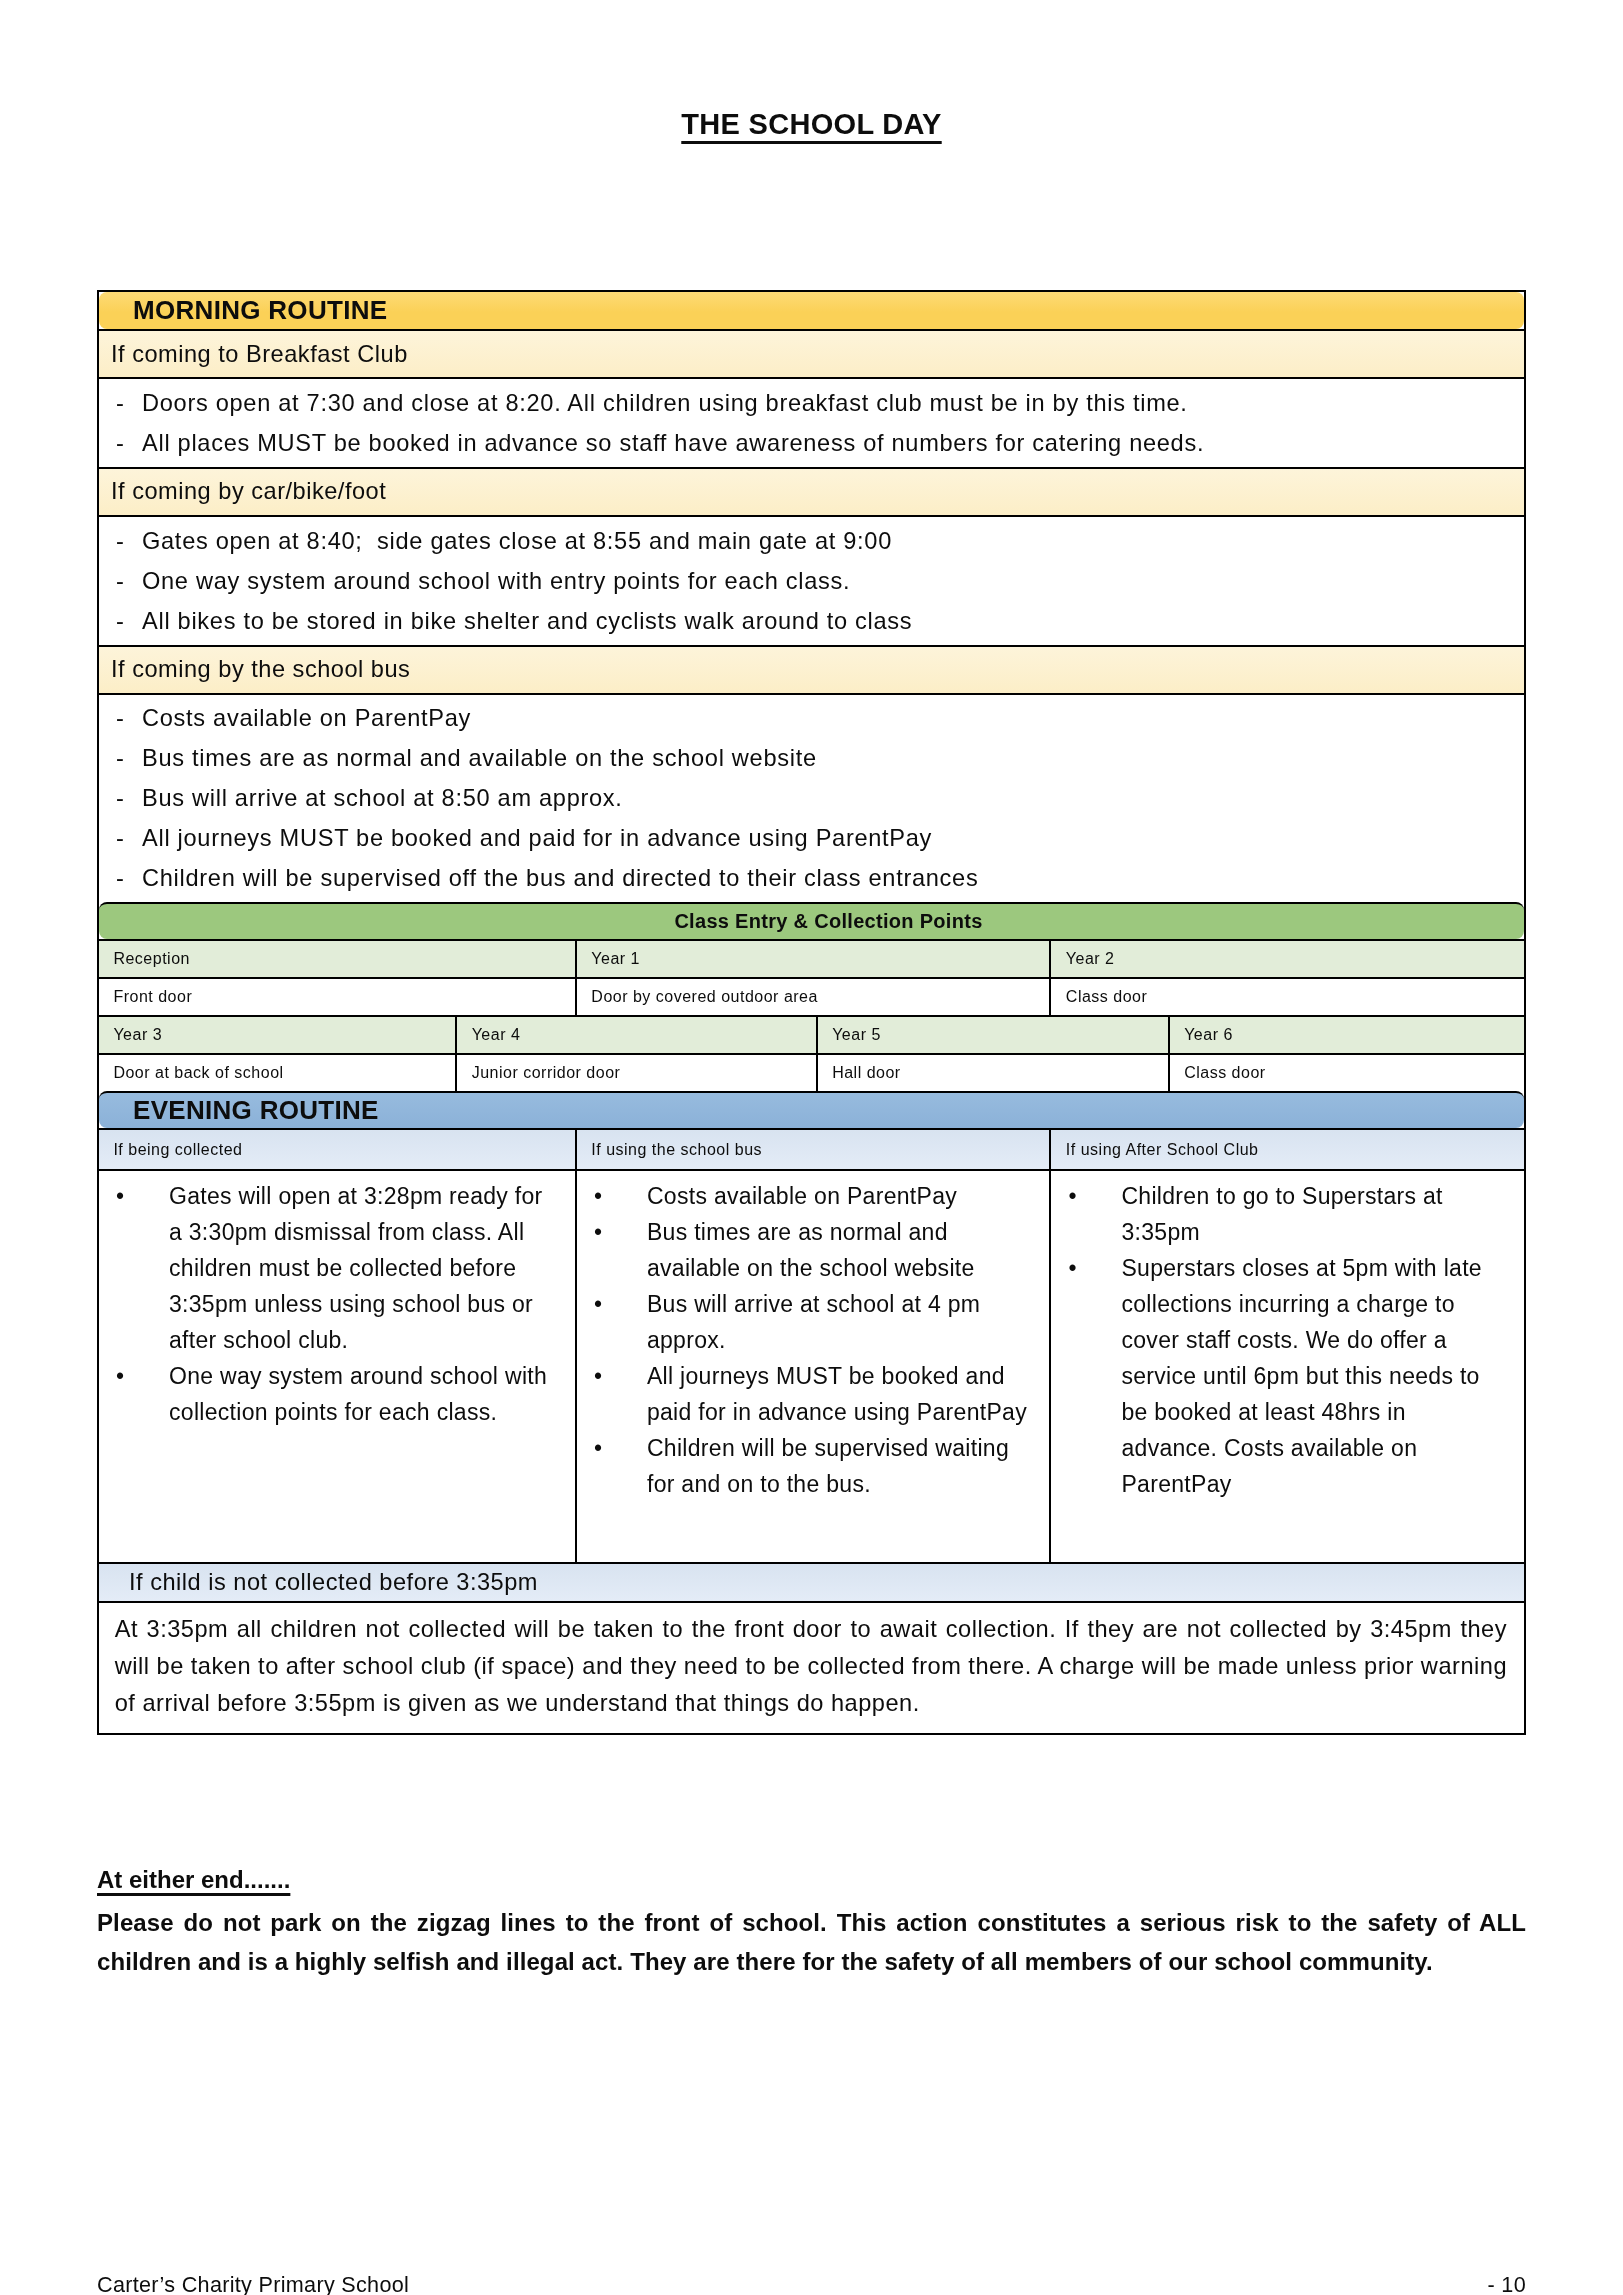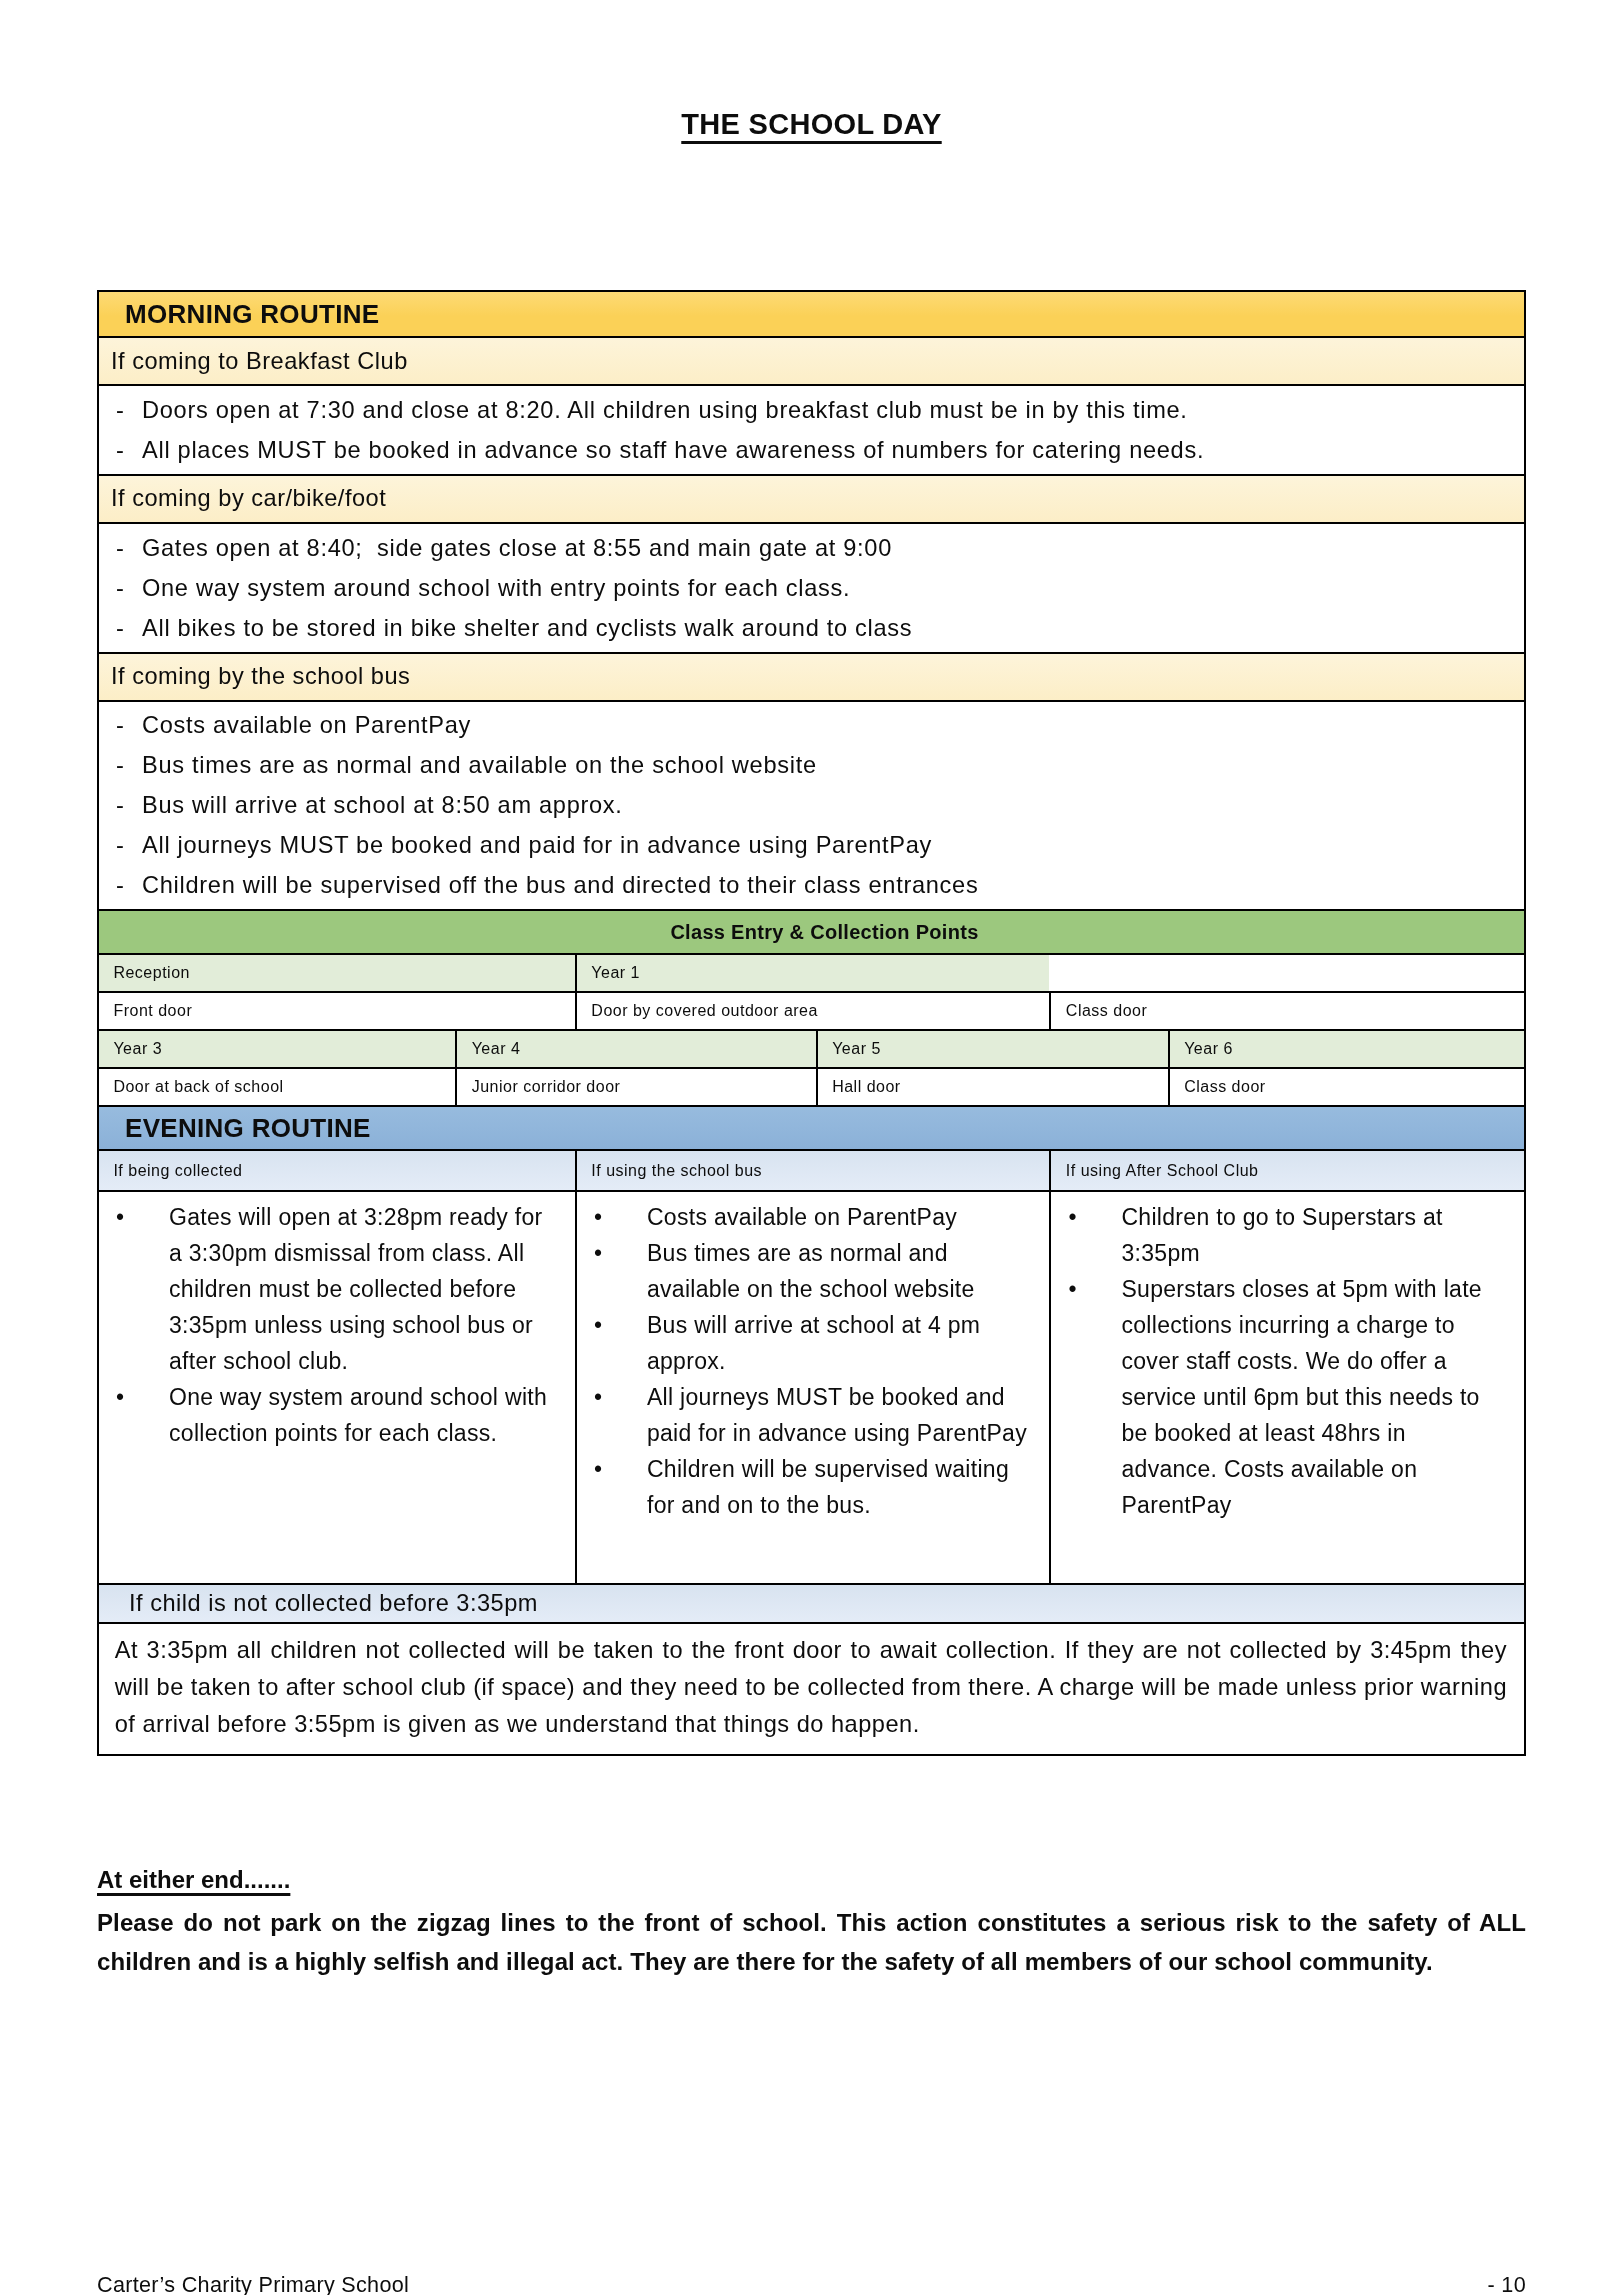--- a/index.html
+++ b/index.html
@@ -6,21 +6,21 @@
   body{width:1623px;height:2295px;font-family:"Liberation Sans",sans-serif;color:#0d0d0d;overflow:hidden;}
   .page{position:relative;width:1623px;height:2295px;background:#fff;}
 
   .title{margin:108px 0 0;text-align:center;}
   .title-text{font-size:29px;font-weight:bold;text-decoration:underline;text-decoration-thickness:3.3px;text-underline-offset:6.5px;letter-spacing:0.3px;}
 
   .doc-table{position:absolute;left:97px;top:182px;width:1429px;border:2.6px solid #000;box-sizing:border-box;}
   .row{box-sizing:border-box;}
   .row + .row{border-top:2.6px solid #000;}
 
-  .hdr{height:44px;display:flex;align-items:center;padding-left:26px;font-weight:bold;font-size:26px;letter-spacing:0.3px;}
+  .hdr{height:37px;display:flex;align-items:center;padding-left:34px;font-weight:bold;font-size:26px;letter-spacing:0.3px;border-radius:8px;}
   .gold{background:linear-gradient(180deg,var(--gold1,#fdda75) 0%,var(--gold2,#fbd157) 55%,var(--gold2,#fbd157) 100%);}
   .green{background:var(--green,#9cc87e);font-size:20px;justify-content:center;}
   .blue{background:linear-gradient(180deg,var(--blue1,#97bbde),var(--blue2,#8bb1d8));}
 
   .sub{height:48px;display:flex;align-items:center;padding-left:15.7px;font-size:23.6px;letter-spacing:0.5px;}
   .cream{background:linear-gradient(180deg,var(--cream1,#fdf4da),var(--cream2,#fceec7));padding-left:12px;}
 
   .mbullets{background:#fff;padding:3.9px 0;}
   .mb{display:flex;font-size:23.6px;line-height:40px;letter-spacing:0.7px;}
   .mb .dash{flex:0 0 43px;padding-left:17px;box-sizing:border-box;}
@@ -132,20 +132,21 @@
       </div>
     </div>
 
     <div class="row hdr green">
       <span>Class Entry &amp; Collection Points</span>
     </div>
 
     <div class="row grid c3 lg">
       <div class="cell">Reception</div>
       <div class="cell">Year 1</div>
+      <div class="cell">Year 2</div>
     </div>
     <div class="row grid c3">
       <div class="cell">Front door</div>
       <div class="cell">Door by covered outdoor area</div>
       <div class="cell">Class door</div>
     </div>
     <div class="row grid c4 lg">
       <div class="cell">Year 3</div>
       <div class="cell">Year 4</div>
       <div class="cell">Year 5</div>

